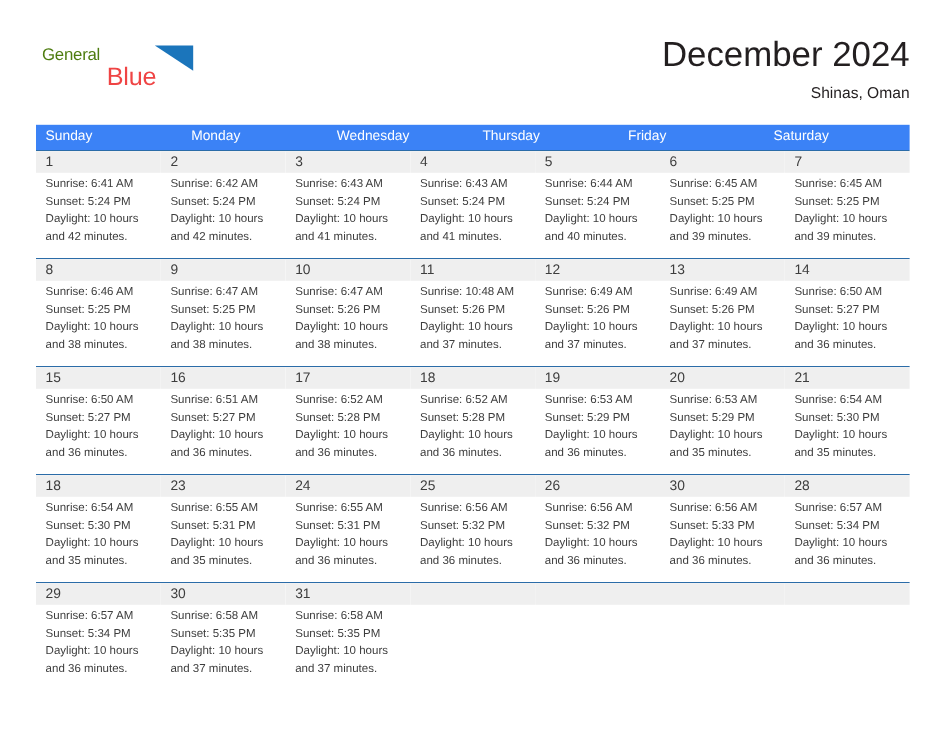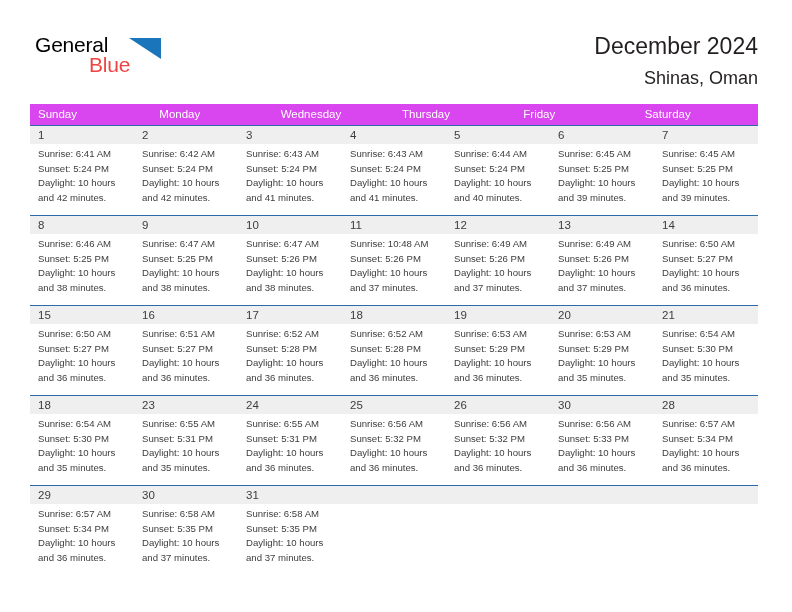--- a/index.html
+++ b/index.html
@@ -32,22 +32,22 @@
     position: absolute;
     left: 35px;
     top: 33px;
     width: 130px;
     height: 48px;
   }
   .logo-general {
     position: absolute;
     left: 0;
     top: 0;
-    font-size: 21px;
-    color: #000000;
+    font-size: 14px;
+    color: #4d7c0f;
     letter-spacing: -0.2px;
     line-height: 24px;
   }
   .logo-blue {
     position: absolute;
     left: 54px;
     top: 20px;
     font-size: 21px;
     color: #ef4444;
     letter-spacing: -0.2px;
@@ -63,44 +63,44 @@
     border-width: 0 32px 21px 0;
     border-color: transparent #1b75bb transparent transparent;
   }
   .title-block {
     position: absolute;
     right: 34px;
     top: 28px;
     text-align: right;
   }
   .cal-title {
-    font-size: 23px;
+    font-size: 29px;
     color: #231f20;
     line-height: 36px;
     white-space: nowrap;
   }
   .cal-subtitle {
-    font-size: 18px;
+    font-size: 13px;
     color: #231f20;
     line-height: 22px;
     margin-top: 3px;
     white-space: nowrap;
   }
 
   
   .calendar {
     position: absolute;
     left: 30px;
     top: 104px;
     width: 728px;
   }
   .weekdays {
     display: flex;
     width: 100%;
-    background: #d946ef;
+    background: #3b82f6;
     height: 21px;
   }
   .weekday {
     flex: 1 1 0;
     box-sizing: border-box;
     padding-left: 8px;
     font-size: 11.5px;
     color: #ffffff;
     line-height: 21px;
     white-space: nowrap;

